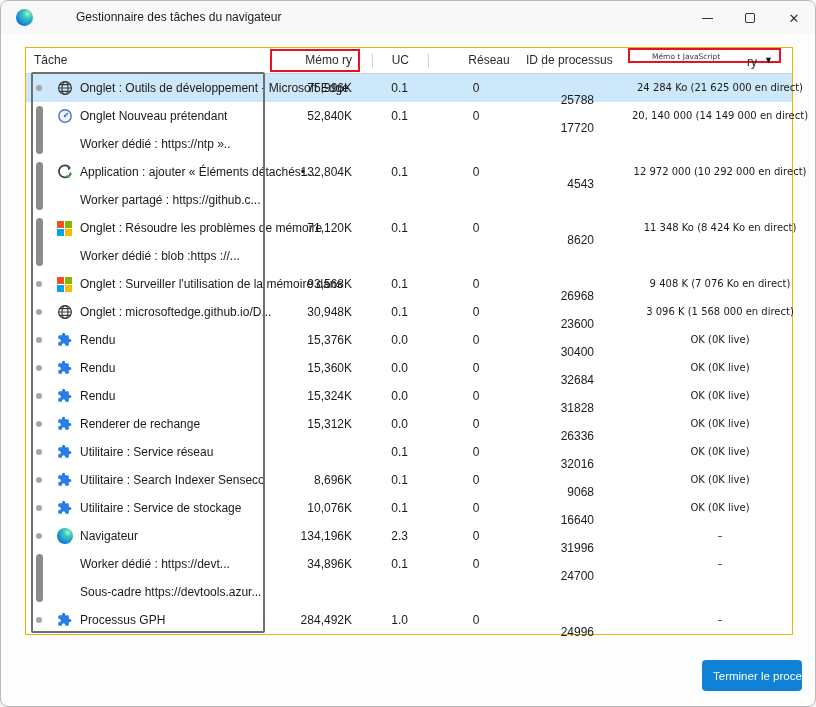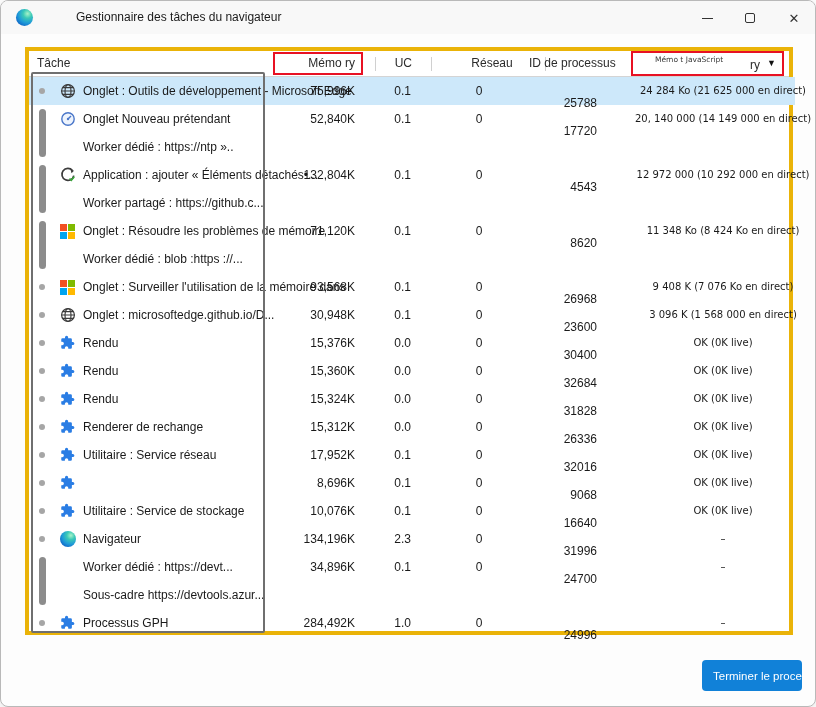--- a/index.html
+++ b/index.html
@@ -16,32 +16,32 @@
     background:radial-gradient(circle at 68% 28%, #a8f3c9 0%, #3bc9b6 26%, #1f9bd8 55%, #0e63c6 82%, #0a50b4 100%);
   }
   .title { position:absolute; left:39px; top:9px; font-size:12px; color:#1b1b1b;margin-left:36px; }
   .wc { position:absolute; top:4px; width:26px; height:26px; display:flex; align-items:center; justify-content:center; cursor:default; }
   .wc-min { right:95px; } .wc-max { right:52px; } .wc-close { right:8px; }
   .glyph-min { display:block; width:11px; height:0; border-top:1.2px solid #333; }
   .glyph-max { display:block; width:10px; height:10px; border:1.2px solid #333; border-radius:2px; }
   .glyph-close { font-size:13px; color:#333; line-height:1; }
   
   .table { position:absolute; left:24px; top:46px; width:768px; height:588px;
-           background:#ffffff; border:4px solid #eab308; }
+           background:#ffffff; border:1px solid #eab308; }
   .thead { position:relative; height:26px; border-bottom:1px solid #d4d4d4; font-size:12px; color:#2b2b2b; }
   .h-tache { position:absolute; left:8px; top:0; line-height:25px; }
   .h-sep { position:absolute; top:6px; width:1px; height:14px; background:#d0d0d0; }
   .sep1 { left:346px; } .sep2 { left:402px; } .sep3 { left:516px; }
   .h-uc  { position:absolute; left:343px; width:40px; text-align:right; line-height:25px; }
   .h-net { position:absolute; left:433px; width:60px; text-align:center; line-height:25px; }
   .h-pid { position:absolute; left:500px; width:106px; text-align:left; line-height:25px; }
   .redbox1 { position:absolute; left:244px; top:1px; width:90px; height:23px;
              border:2px solid #e81123; background:transparent; z-index:6;padding-left:46px; }
   .redbox1 span { position:absolute; right:6px; top:1px; line-height:17px; font-size:12px; color:#2b2b2b; }
-  .redbox2 { position:absolute; left:602px; top:0px; width:153px; height:25px;
+  .redbox2 { position:absolute; left:602px; top:0px; width:153px; height:15px;
              border:2px solid #e81123; z-index:6; }
   .rb2-small { position:absolute; left:22px; top:2px; font-size:7.5px; color:#3a3a3a;
                font-family:"DejaVu Sans",sans-serif; white-space:nowrap; }
   .rb2-ry { position:absolute; right:22px; top:5px; font-size:12px; color:#2b2b2b;margin-left:43px; }
   .rb2-tri { position:absolute; right:6px; top:5px; font-size:9px; color:#111; }
   
   .tbody { position:absolute; left:0; top:26px; width:766px; height:560px; }
   .row { position:relative; height:28px; font-size:12px; color:#1a1a1a; }
   .row.selected { background:#cde8fa; }
   .dot { position:absolute; left:10px; top:11px; width:6px; height:6px; border-radius:50%; background:#a6a6a6; }
@@ -272,31 +272,31 @@
     <span class="c net">0</span>
     <span class="c pid">26336</span>
     <span class="c js">OK (0K live)</span>
   </div>
         <div class="row">
     <span class="dot" style="display: block;"></span>
     <span class="rowicon"><svg width="15" height="15" viewBox="0 0 24 24">
               <path fill="#2a7de4" d="M20.5 11H19V7a2 2 0 0 0-2-2h-4V3.5a2.5 2.5 0 0 0-5 0V5H4a2 2 0 0 0-2 2v3.8h1.5a2.7 2.7 0 0 1 0 5.4H2V20a2 2 0 0 0 2 2h3.8v-1.5a2.7 2.7 0 0 1 5.4 0V22H17a2 2 0 0 0 2-2v-4h1.5a2.5 2.5 0 0 0 0-5z"></path>
             </svg></span>
     <span class="c task">Utilitaire : Service réseau</span>
-    <span class="c mem">17,952K</span>
     <span class="c cpu">0.1</span>
     <span class="c net">0</span>
     <span class="c pid">32016</span>
     <span class="c js">OK (0K live)</span>
   </div>
         <div class="row">
     <span class="dot" style="display: block;"></span>
     <span class="rowicon"><svg width="15" height="15" viewBox="0 0 24 24">
               <path fill="#2a7de4" d="M20.5 11H19V7a2 2 0 0 0-2-2h-4V3.5a2.5 2.5 0 0 0-5 0V5H4a2 2 0 0 0-2 2v3.8h1.5a2.7 2.7 0 0 1 0 5.4H2V20a2 2 0 0 0 2 2h3.8v-1.5a2.7 2.7 0 0 1 5.4 0V22H17a2 2 0 0 0 2-2v-4h1.5a2.5 2.5 0 0 0 0-5z"></path>
             </svg></span>
+    <span class="c task">Utilitaire : Search Indexer Senseco</span>
     <span class="c mem">8,696K</span>
     <span class="c cpu">0.1</span>
     <span class="c net">0</span>
     <span class="c pid">9068</span>
     <span class="c js">OK (0K live)</span>
   </div>
         <div class="row">
     <span class="dot" style="display: block;"></span>
     <span class="rowicon"><svg width="15" height="15" viewBox="0 0 24 24">
               <path fill="#2a7de4" d="M20.5 11H19V7a2 2 0 0 0-2-2h-4V3.5a2.5 2.5 0 0 0-5 0V5H4a2 2 0 0 0-2 2v3.8h1.5a2.7 2.7 0 0 1 0 5.4H2V20a2 2 0 0 0 2 2h3.8v-1.5a2.7 2.7 0 0 1 5.4 0V22H17a2 2 0 0 0 2-2v-4h1.5a2.5 2.5 0 0 0 0-5z"></path>

